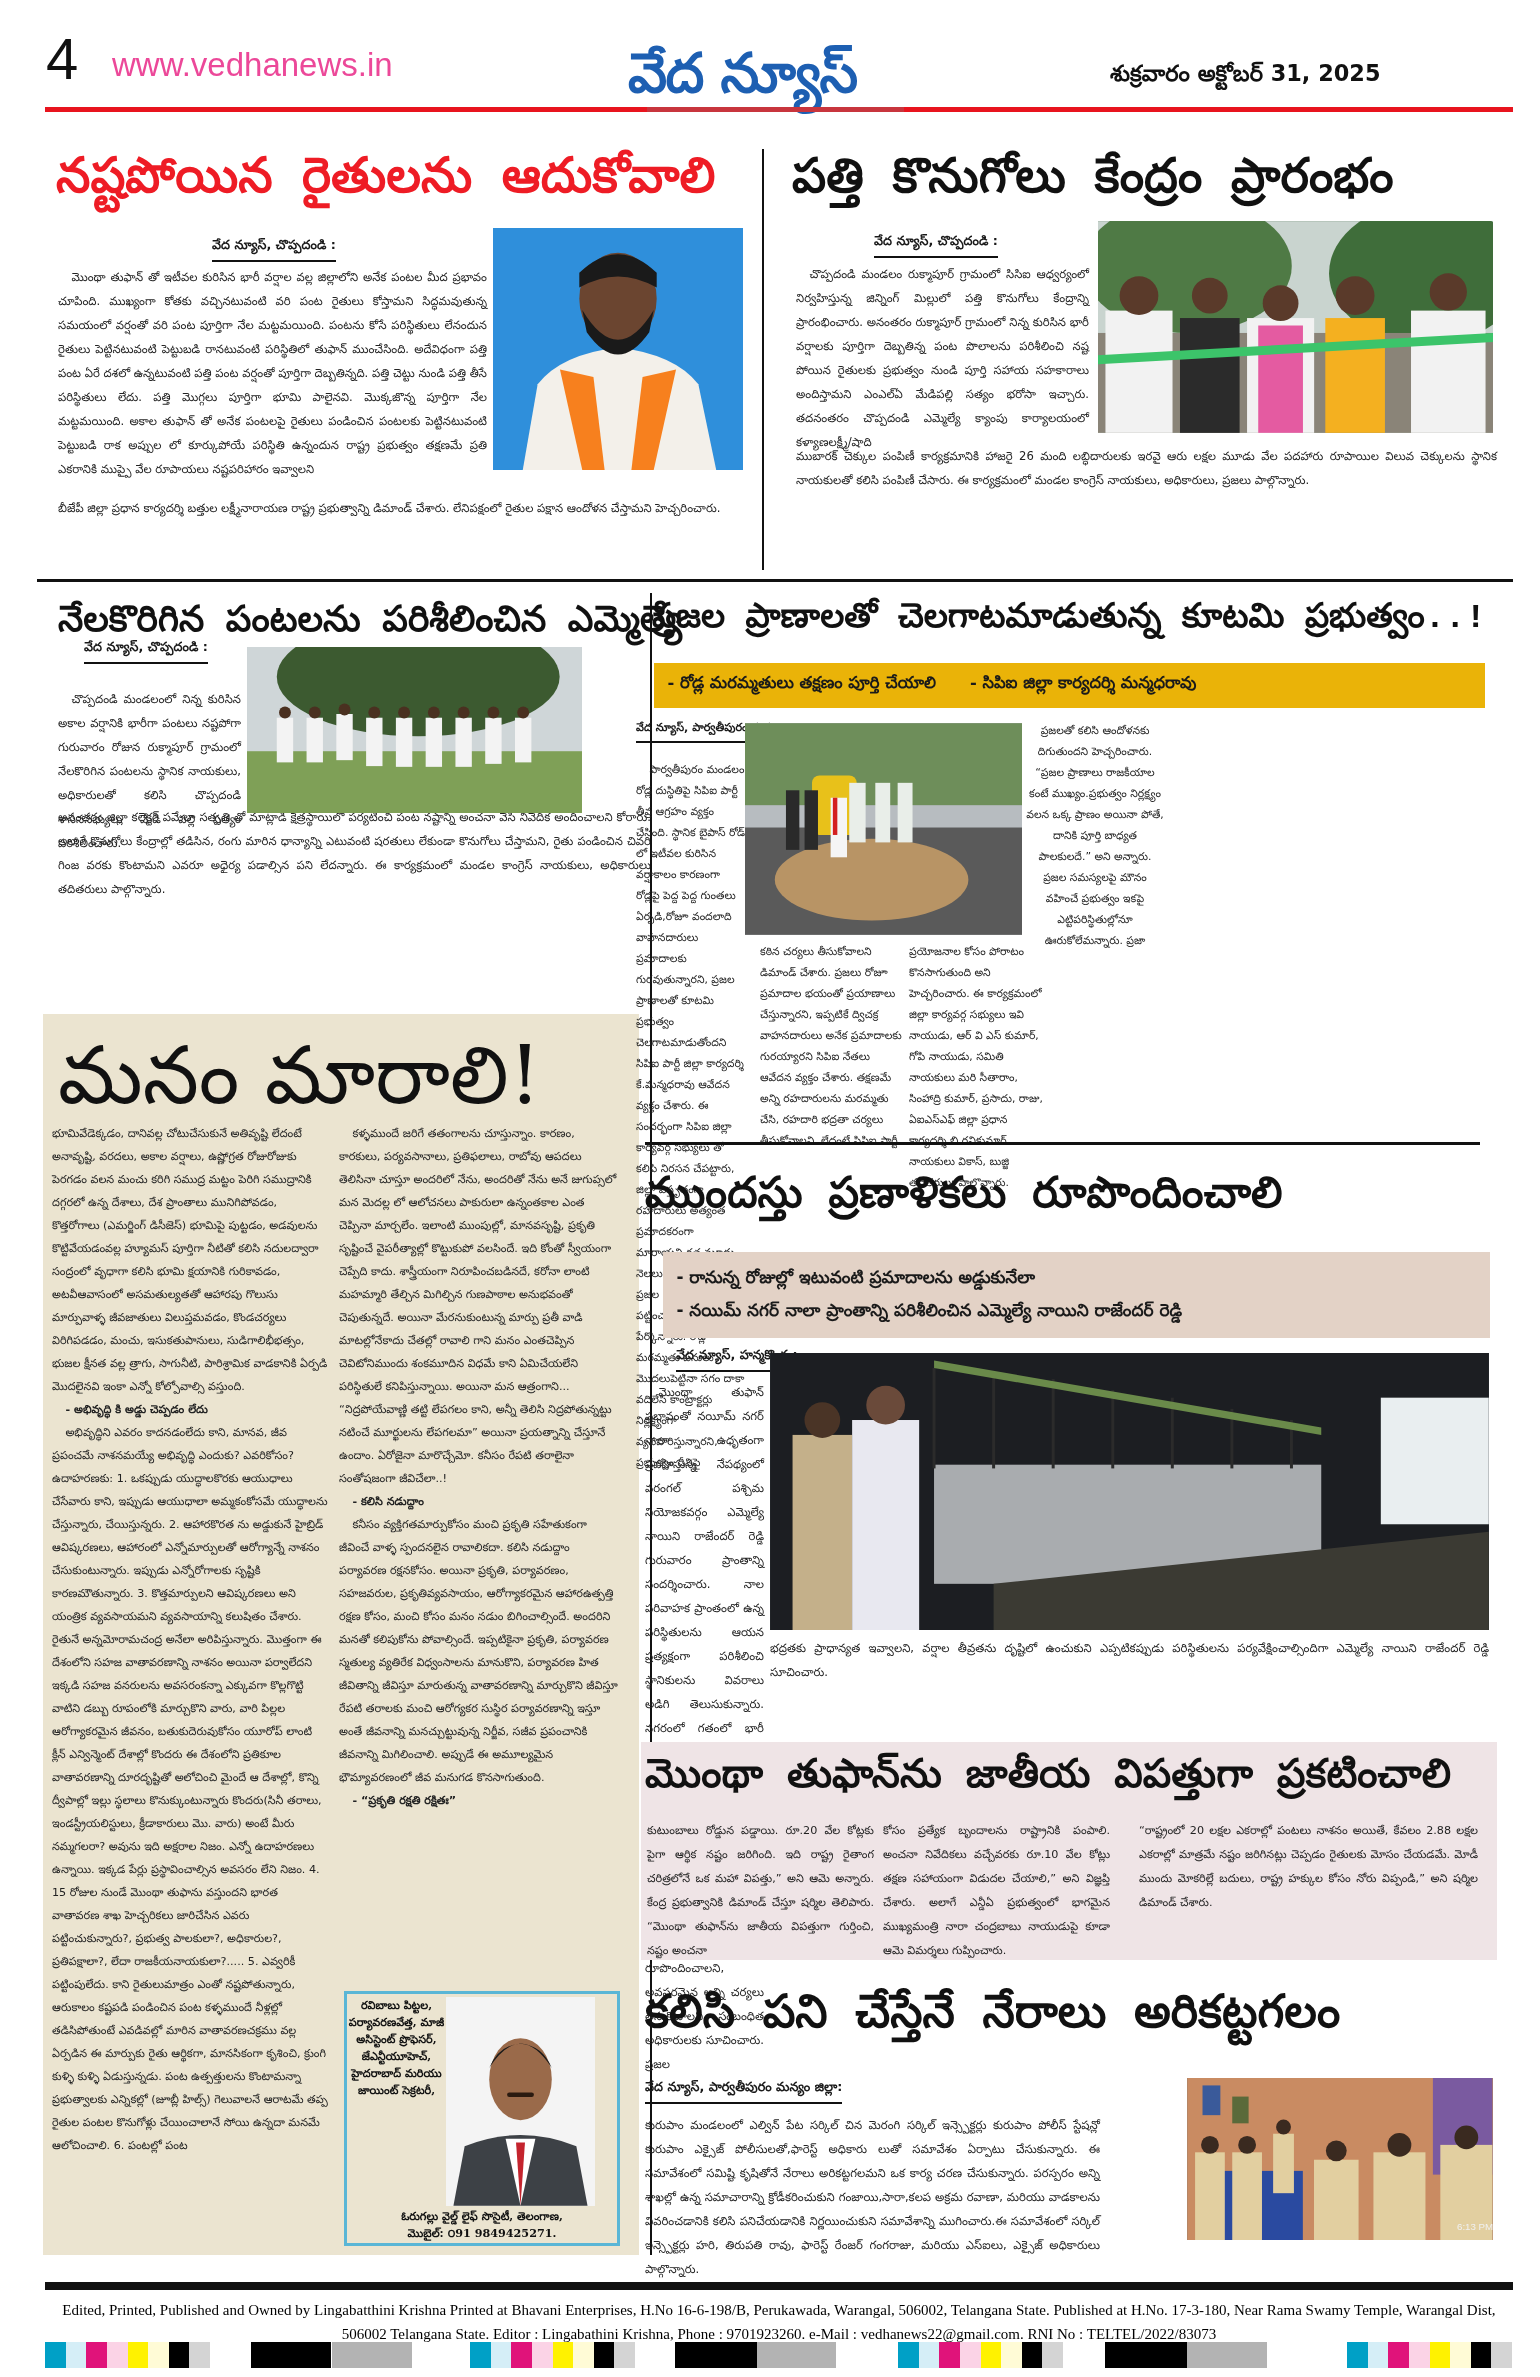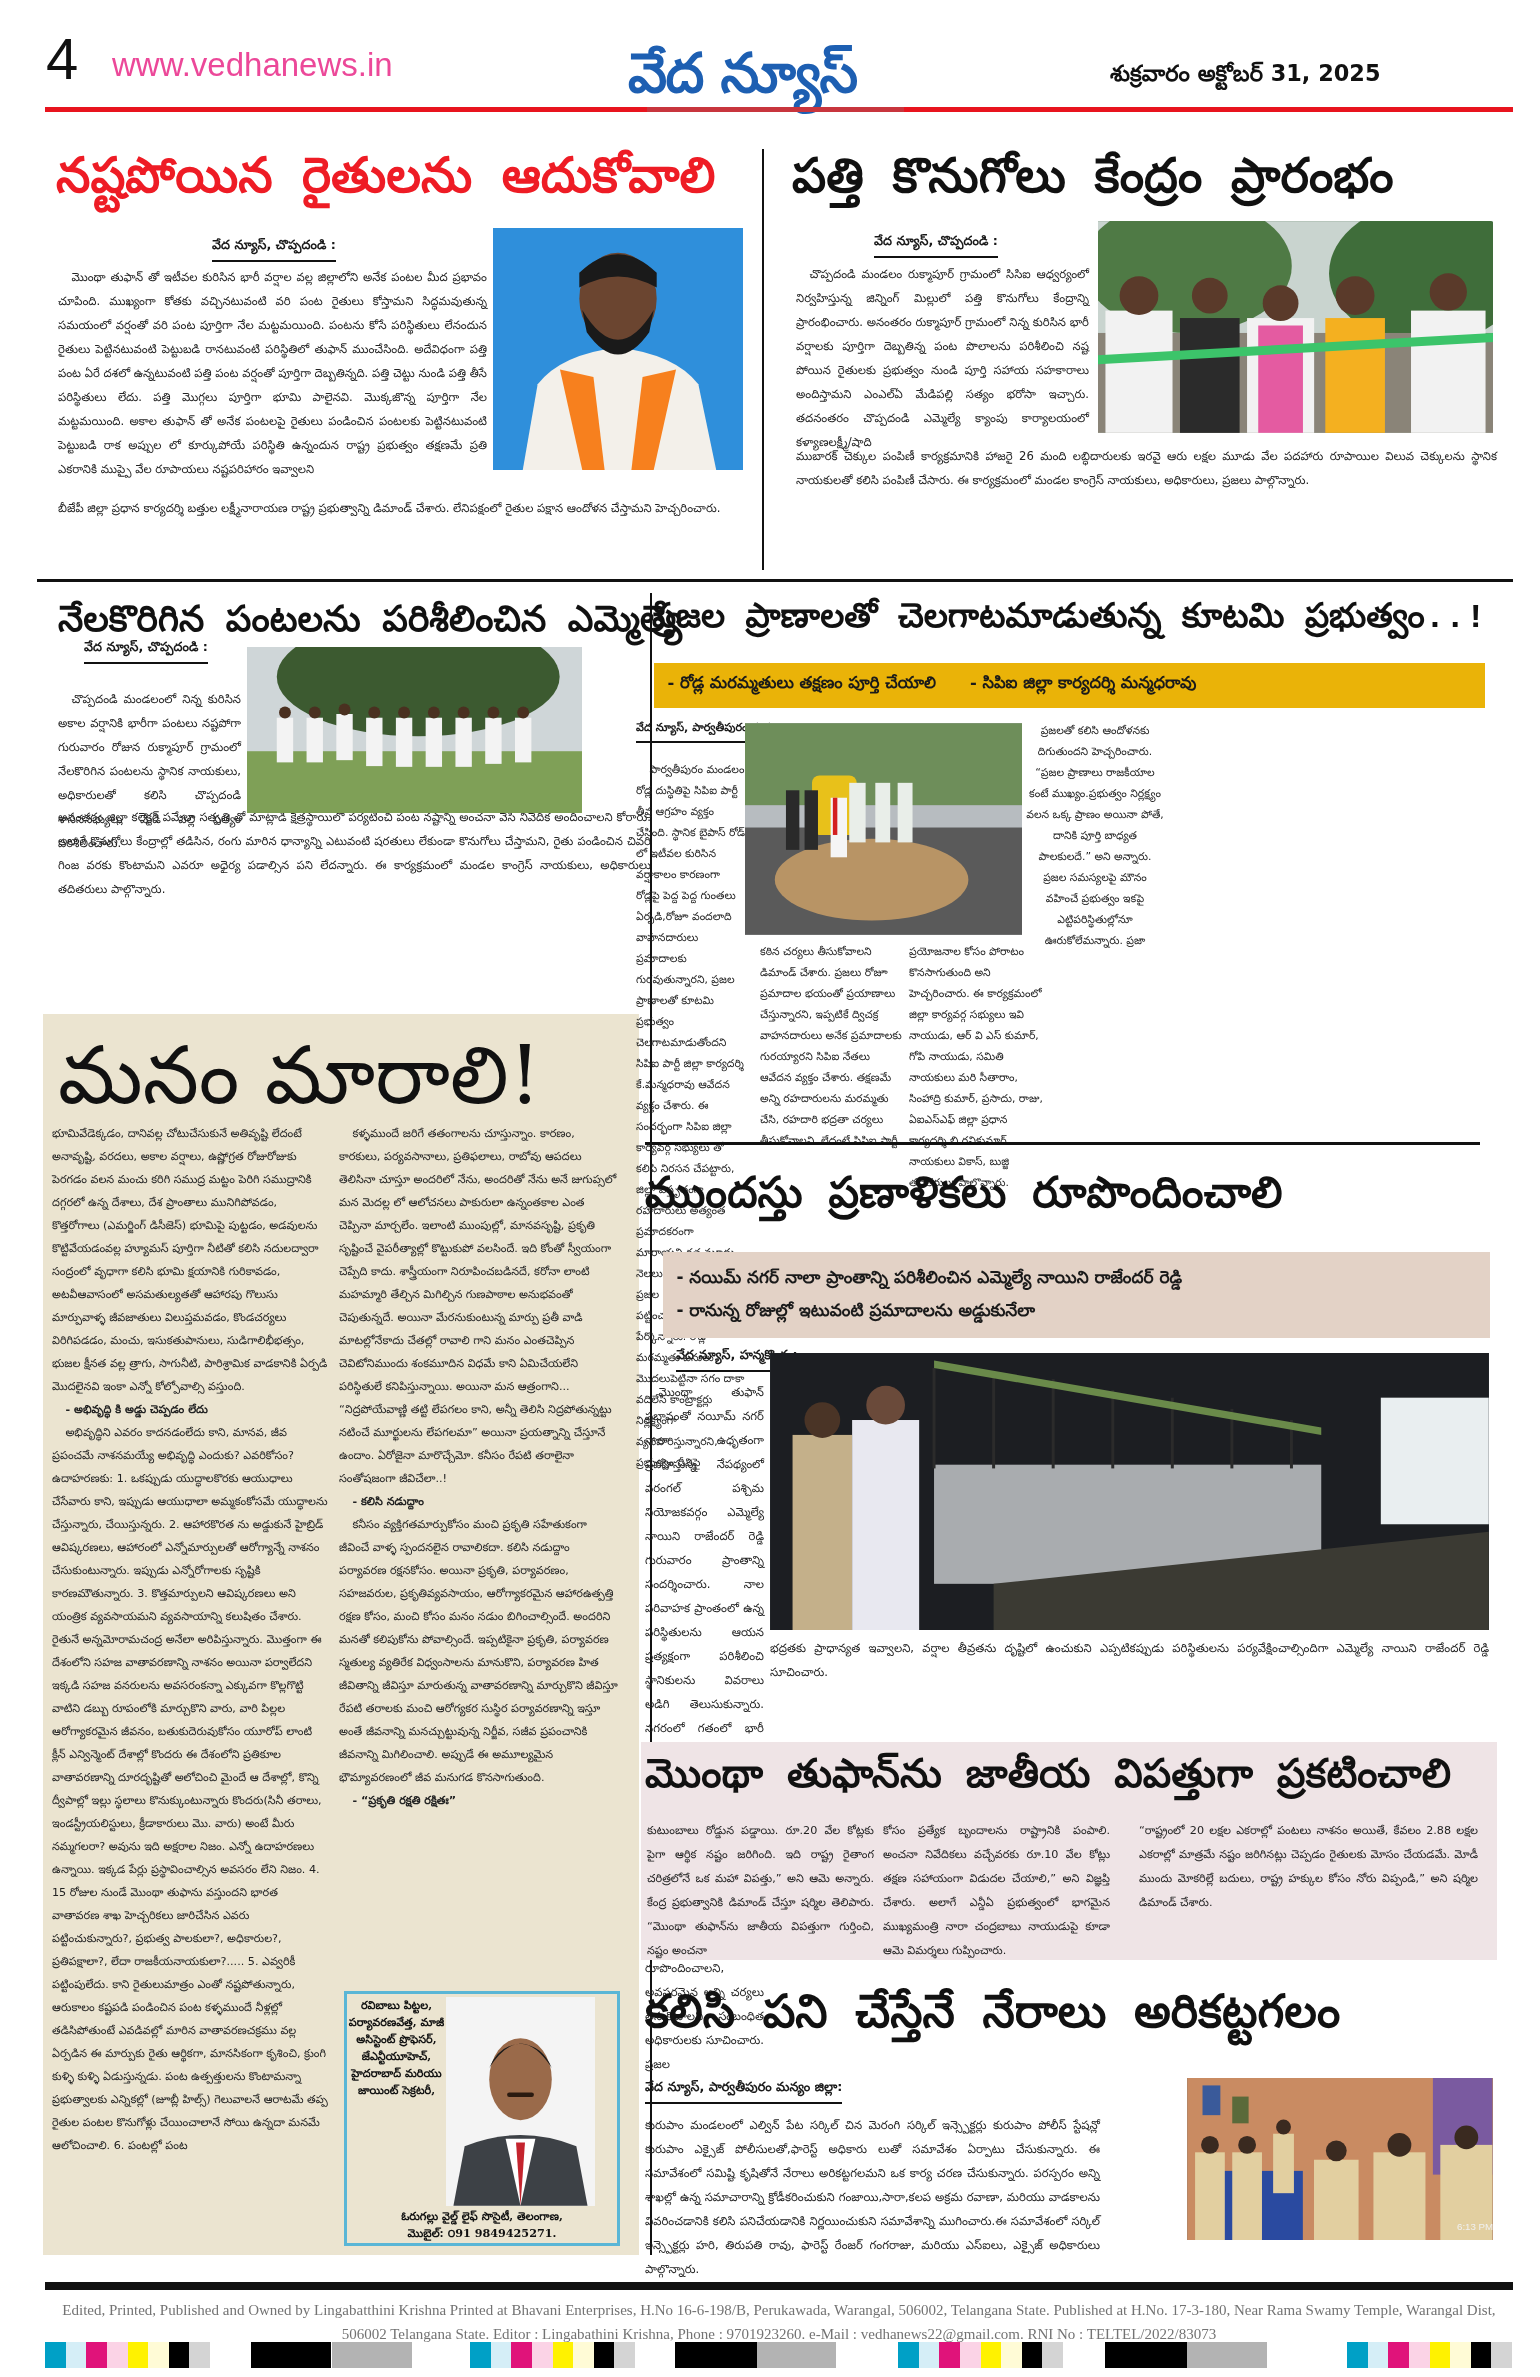--- a/index.html
+++ b/index.html
@@ -90,21 +90,21 @@
   .s6-col3 { left: 1139px; width: 339px; }
 
   
   .s7-head { left: 645px; top: 1990px; font-size: 46px; color: #111; }
   .s7-dateline { left: 645px; top: 2079px; }
   .s7-body { left: 645px; top: 2113px; width: 701px; font-size: 11.6px; line-height: 24px; }
   .s7-photo { left: 885px; top: 2078px; width: 607px; height: 162px; background: #a9856a; }
 
   
   .hrule-foot { left: 45px; top: 2282px; width: 1468px; height: 7.5px; }
-  .imprint { left: 45px; top: 2298px; width: 1468px; font-family: "Liberation Serif", serif; font-size: 15px; line-height: 24px; text-align: center; color: #737373; }
+  .imprint { left: 45px; top: 2298px; width: 1468px; font-family: "Liberation Serif", serif; font-size: 15px; line-height: 24px; text-align: center; color: #000000; }
   .colorbar { top: 2342px; height: 26px; display: flex; }
   .colorbar span { display: block; height: 100%; }
   .photo-stamp { left: 1457px; top: 2221px; font-family: "Liberation Sans", sans-serif; font-size: 9.7px; color: #f0f0f0; }
 </style>
 </head>
 <body>
 
 <div class="abs page-no">4</div>
 <div class="abs site-url">www.vedhanews.in</div>
 <div class="abs logo" style="color: rgb(29, 95, 178);">వేద న్యూస్</div>
@@ -254,22 +254,22 @@
       </g>
   </svg>
 </div>
 <div class="abs body s4-col3" style="left:1026px;top:720px;width:138px;">ప్రజలతో కలిసి ఆందోళనకు దిగుతుందని హెచ్చరించారు. “ప్రజల ప్రాణాలు రాజకీయాల కంటే ముఖ్యం.ప్రభుత్వం నిర్లక్ష్యం వలన ఒక్క ప్రాణం అయినా పోతే, దానికి పూర్తి బాధ్యత పాలకులదే.” అని అన్నారు. ప్రజల సమస్యలపై మౌనం వహించే ప్రభుత్వం ఇకపై ఎట్టిపరిస్థితుల్లోనూ ఊరుకోలేమన్నారు. ప్రజా</div>
 <div class="abs body s4-col2" style="left:760px;top:941px;width:142px;">కఠిన చర్యలు తీసుకోవాలని డిమాండ్ చేశారు. ప్రజలు రోజూ ప్రమాదాల భయంతో ప్రయాణాలు చేస్తున్నారని, ఇప్పటికే ద్విచక్ర వాహనదారులు అనేక ప్రమాదాలకు గురయ్యారని సిపిఐ నేతలు ఆవేదన వ్యక్తం చేశారు. తక్షణమే అన్ని రహదారులను మరమ్మతు చేసి, రహదారి భద్రతా చర్యలు తీసుకోవాలని, లేదంటే సిపిఐ పార్టీ</div>
 <div class="abs body s4-col3b" style="left:909px;top:941px;width:138px;">ప్రయోజనాల కోసం పోరాటం కొనసాగుతుంది అని హెచ్చరించారు. ఈ కార్యక్రమంలో జిల్లా కార్యవర్గ సభ్యులు ఇవి నాయుడు, ఆర్ వి ఎస్ కుమార్, గోపి నాయుడు, సమితి నాయకులు మరి సీతారాం, సింహాద్రి కుమార్, ప్రసాదు, రాజు, ఏఐఎస్ఎఫ్ జిల్లా ప్రధాన కార్యదర్శి బి రవికుమార్ నాయకులు వికాస్, బుజ్జి తదితరులు పాల్గొన్నారు.</div>
 <div class="abs hrule hrule-s4"></div>
 
 <div class="abs headline s5-head">ముందస్తు ప్రణాళికలు రూపొందించాలి</div>
 <div class="abs s5-sub" style="background: rgb(227, 210, 198);">
+  <div>- రానున్న రోజుల్లో ఇటువంటి ప్రమాదాలను అడ్డుకునేలా</div>
   <div>- నయిమ్ నగర్ నాలా ప్రాంతాన్ని పరిశీలించిన ఎమ్మెల్యే నాయిని రాజేందర్ రెడ్డి</div>
-  <div>- రానున్న రోజుల్లో ఇటువంటి ప్రమాదాలను అడ్డుకునేలా</div>
 </div>
 <div class="abs dateline s5-dateline">వేద న్యూస్, హన్మకొండ :</div>
 <div class="abs body s5-body indent" style="width:119px;top:1380px;">మొంథా తుఫాన్ ప్రభావంతో నయీమ్ నగర్ నాలా ఉధృతంగా ప్రవహిస్తున్న నేపథ్యంలో వరంగల్ పశ్చిమ నియోజకవర్గం ఎమ్మెల్యే నాయిని రాజేందర్ రెడ్డి గురువారం ప్రాంతాన్ని సందర్శించారు. నాల పరివాహక ప్రాంతంలో ఉన్న పరిస్థితులను ఆయన ప్రత్యక్షంగా పరిశీలించి స్థానికులను వివరాలు అడిగి తెలుసుకున్నారు. నగరంలో గతంలో భారీ వర్షాల కారణంగా జరిగిన ఘటనలు ఈసారి పునరావృతం కాకుండా కొంత మేర చర్యలు తీసుకున్నామని ఎమ్మెల్యే తెలిపారు. రానున్న రోజుల్లో ఇటువంటి ప్రమాదాలను అడ్డుకునేలా ముందస్తు ప్రణాళికలు రూపొందించాలని, అవసరమైన అన్ని చర్యలు తీసుకోవాలని సంబంధిత అధికారులకు సూచించారు. ప్రజల</div>
 <div class="abs photo s5-photo" style="left:770px;top:1353px;width:719px;height:277px;">
   <svg width="719" height="277" viewBox="0 0 965 372">
     <rect width="965" height="372" fill="#1c1e22"></rect>
     <rect x="220" y="150" width="520" height="160" fill="#a9acaf"></rect>
     <g stroke="#2b2b2b" stroke-width="4">
         <line x1="220" y1="20" x2="220" y2="155"></line>
         <line x1="300" y1="25" x2="300" y2="155"></line>

